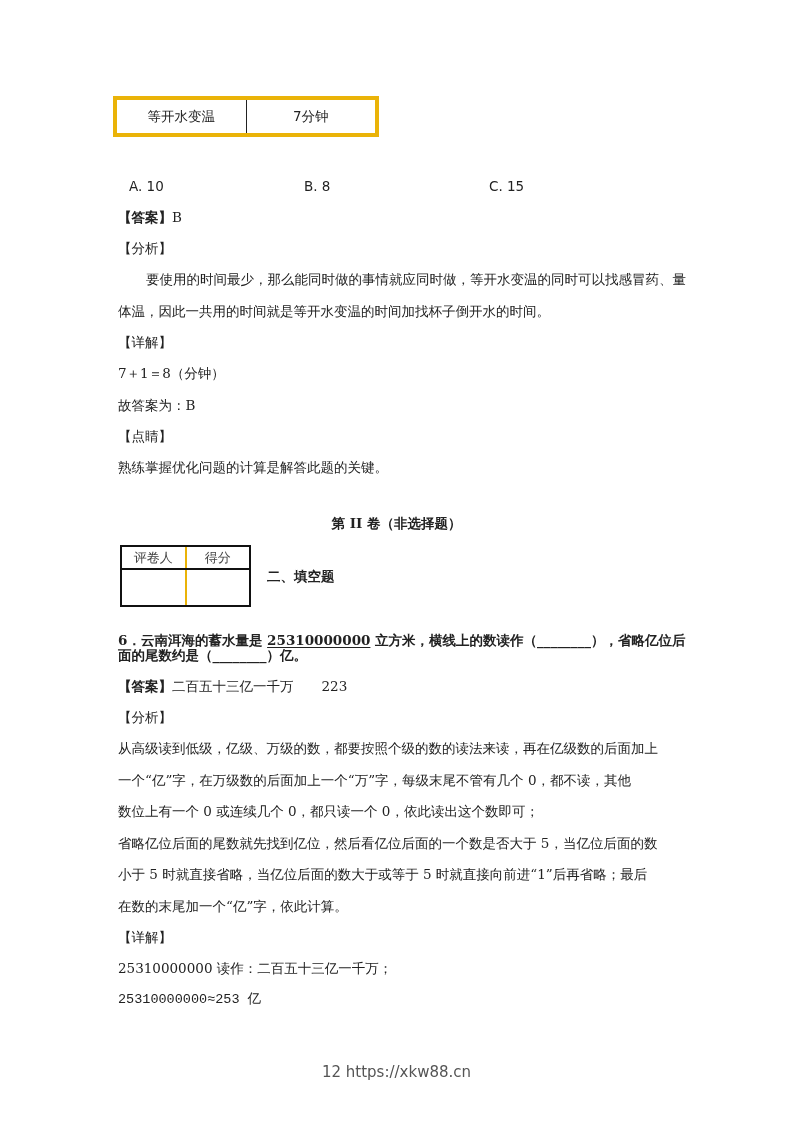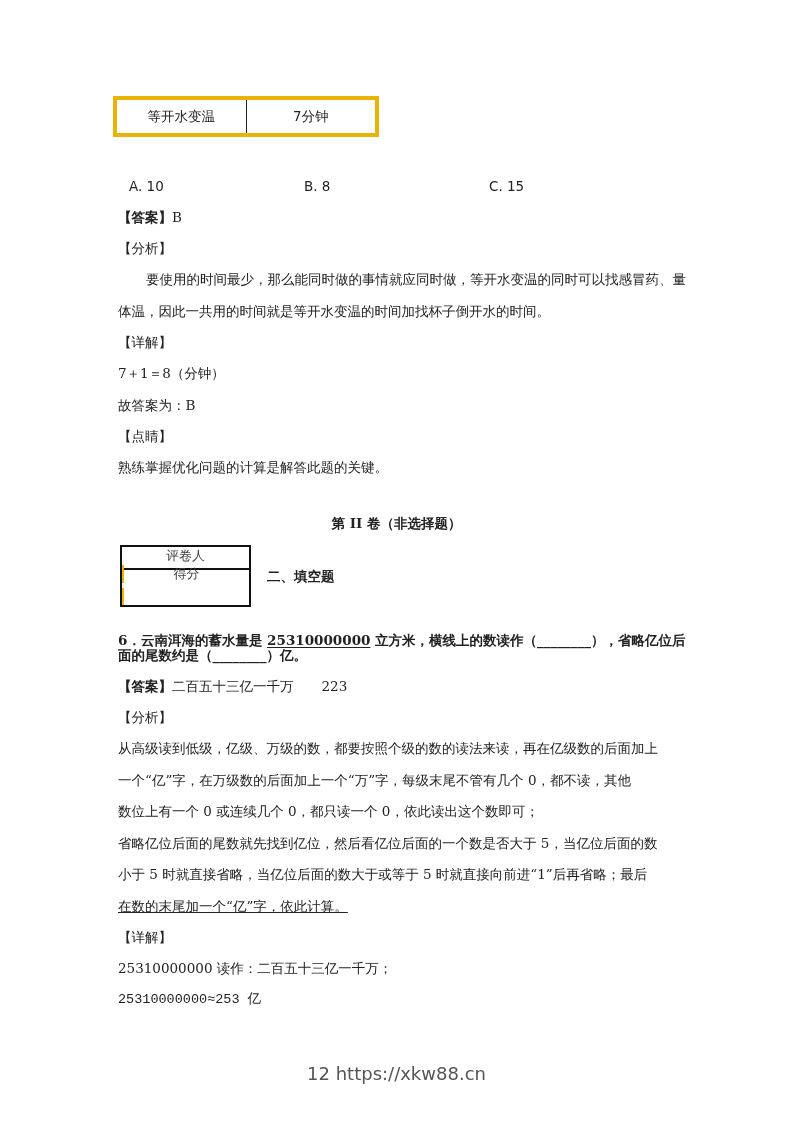--- a/index.html
+++ b/index.html
@@ -11,29 +11,29 @@
   .sans { font-family: "DejaVu Sans", "Liberation Sans", sans-serif; }
 
   .top-table { left: 113px; top: 96px; width: 266px; height: 41px;
                border: 4px solid #eab308; display: flex; box-sizing: border-box; }
   .top-table .cell { flex: 1; display: flex; align-items: center; justify-content: center;
                      font-size: 13.5px; font-family: "DejaVu Sans", "Liberation Sans", sans-serif; }
   .top-table .cell + .cell { border-left: 1px solid #222; }
 
   .score-table { left: 120px; top: 545px; width: 131px; height: 62px;
                  border: 2px solid #111; box-sizing: border-box; }
-  .score-table .row { display: flex; flex-direction: column; }
+  .score-table .row { display: flex; }
   .score-table .row1 { height: 21px; border-bottom: 2px solid #111; }
   .score-table .row2 { height: 35px; }
   .score-table .c { flex: 1; display: flex; align-items: center; justify-content: center;
                     font-size: 13px; color: #444; }
   .score-table .c + .c { border-left: 2px solid #eab308; }
 
   .u { text-decoration: underline; text-underline-offset: 2px; }
-  .footer { left: 0; width: 793px; top: 1063px; text-align: center; font-size: 18px; color: #555;
+  .footer { left: 0; width: 793px; top: 1063px; text-align: center; font-size: 15px; color: #555;
             font-family: "DejaVu Sans", "Liberation Sans", sans-serif; }
 </style>
 </head>
 <body>
 
 <div class="abs top-table">
   <div class="cell">等开水变温</div>
   <div class="cell">7分钟</div>
 </div>
 
@@ -78,19 +78,19 @@
 <div class="abs txt" style="left:118px; top:677px;">
   <span class="bold">【答案】</span><span>二百五十三亿一千万</span><span style="display:inline-block; width:28px;"></span><span>223</span>
 </div>
 
 <div class="abs txt" style="left:118px; top:708px;">【分析】</div>
 <div class="abs txt" style="left:118px; top:739px;">从高级读到低级，亿级、万级的数，都要按照个级的数的读法来读，再在亿级数的后面加上</div>
 <div class="abs txt" style="left:118px; top:771px;">一个“亿”字，在万级数的后面加上一个“万”字，每级末尾不管有几个 0，都不读，其他</div>
 <div class="abs txt" style="left:118px; top:802px;">数位上有一个 0 或连续几个 0，都只读一个 0，依此读出这个数即可；</div>
 <div class="abs txt" style="left:118px; top:834px;">省略亿位后面的尾数就先找到亿位，然后看亿位后面的一个数是否大于 5，当亿位后面的数</div>
 <div class="abs txt" style="left:118px; top:865px;">小于 5 时就直接省略，当亿位后面的数大于或等于 5 时就直接向前进“1”后再省略；最后</div>
-<div class="abs txt" style="left:118px; top:897px;text-decoration:underline;">在数的末尾加一个“亿”字，依此计算。</div>
+<div class="abs txt" style="left:118px; top:897px;">在数的末尾加一个“亿”字，依此计算。</div>
 
 <div class="abs txt" style="left:118px; top:928px;">【详解】</div>
 <div class="abs txt" style="left:118px; top:959px;">25310000000 读作：二百五十三亿一千万；</div>
 <div class="abs txt" style="left:118px; top:991px;font-family:Liberation Mono, monospace;">25310000000≈253 亿</div>
 
 <div class="abs footer">12 https://xkw88.cn</div>
 
 </body></html>

